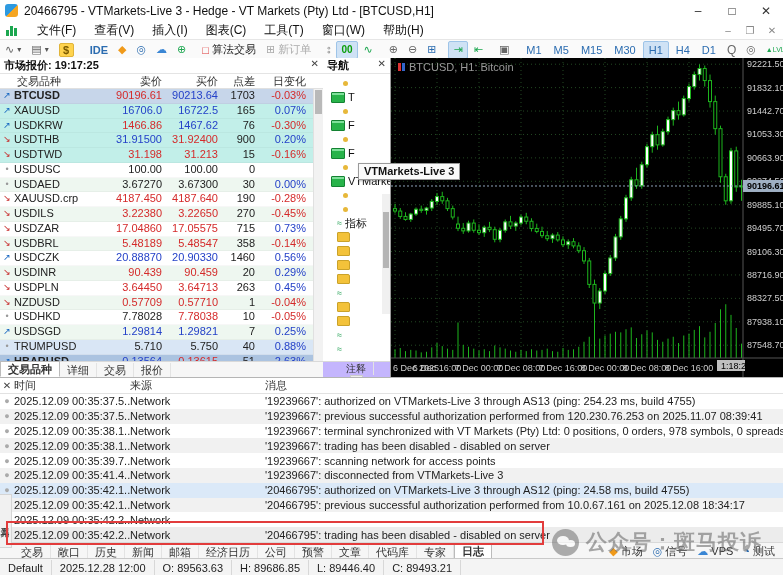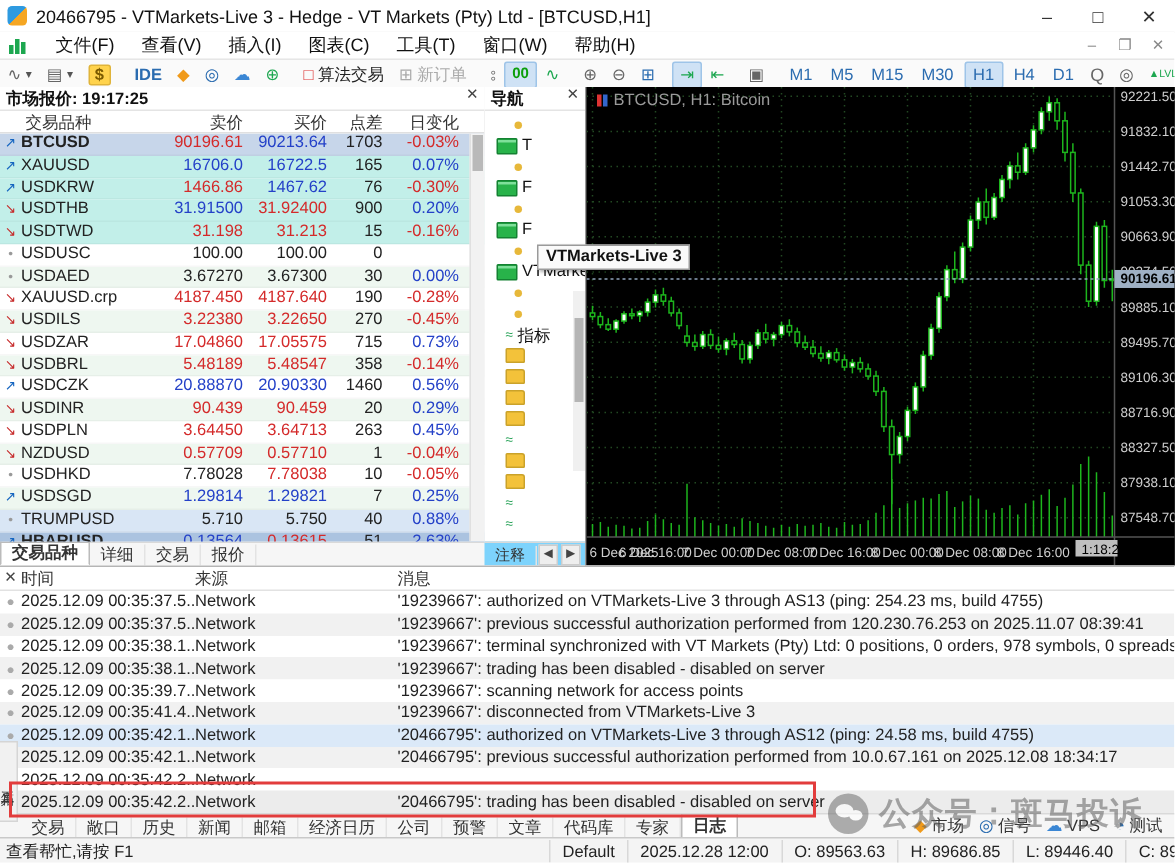--- a/index.html
+++ b/index.html
@@ -58,21 +58,21 @@
   #nav{left:323px;top:58px;width:67px;height:319px;background:#fff;display:flex;flex-direction:column;border-right:1px solid #c9c9c9;}
   #nav-tree{flex:1;overflow:hidden;position:relative;padding-top:2px;}
   .nav-row{height:14px;display:flex;align-items:center;gap:3px;padding-left:8px;white-space:nowrap;overflow:hidden;}
   .srv-ico{width:12px;height:9px;background:#28b34a;border:1px solid #148232;border-radius:1px;flex:none;
            box-shadow:inset 0 2px 0 #7fe09a;}
   .dot-ico{width:5px;height:5px;border-radius:50%;background:#e7b83a;margin-left:12px;flex:none;}
   .folder-ico{width:11px;height:8px;background:#f3c23a;border:1px solid #caa22a;border-radius:1px 2px 1px 1px;flex:none;margin-left:6px;}
   .ind-ico{color:#2aa35a;font-size:9px;margin-left:6px;flex:none;}
   .nav-scroll{position:absolute;right:0;top:120px;width:8px;height:120px;background:#f0f0f0;}
   .nav-thumb{position:absolute;top:18px;left:1px;width:6px;height:56px;background:#b5b5b5;}
-  #nav-bottom{height:15px;border-top:1px solid #d9d9d9;background:#7dd3fc;display:flex;align-items:flex-end;font-size:10px;}
+  #nav-bottom{height:15px;border-top:1px solid #d9d9d9;background:#c4b5fd;display:flex;align-items:center;font-size:10px;flex-direction:column;}
   .nav-arrow{width:11px;text-align:center;color:#444;border:1px solid #ccc;background:#eee;line-height:12px;margin:0 1px;}
   
   #srv-tooltip{left:358px;top:163px;height:15px;line-height:15px;background:#fafafa;border:1px solid #9a9a9a;
                padding:0 5px;font-weight:bold;font-size:11px;z-index:40;box-shadow:1px 1px 2px rgba(0,0,0,.3);}
   
   #chart{left:390px;top:58px;width:393px;height:319px;background:#000;border-left:1px solid #999;}
   #chart-label{position:absolute;left:7px;top:3px;color:#9a9a9a;font-size:11px;display:flex;gap:4px;align-items:center;}
   #chart-label .ci{display:flex;gap:1px;} #chart-label .ci i{display:block;width:3px;height:8px;}
   
   #toolbox{left:0;top:377px;width:783px;height:181px;background:#fff;border-top:1px solid #b5b5b5;display:flex;flex-direction:column;}
@@ -849,21 +849,20 @@
           <span>测试</span>
         </span>
       </span>
     </div>
 </div>
 
 <div id="side-tab" class="abs">工具箱</div>
 <div id="red-box" class="abs"></div>
 
 <div id="statusbar" class="abs">
-  <span class="sb-help">查看帮忙,请按 F1</span>
   <span class="sb-seg">Default</span>
   <span id="sb-segs" style="display: flex;">
       <span class="sb-seg">2025.12.28 12:00</span>
       <span class="sb-seg">O: 89563.63</span>
       <span class="sb-seg">H: 89686.85</span>
       <span class="sb-seg">L: 89446.40</span>
       <span class="sb-seg">C: 89493.21</span>
     </span>
 
 </div>

